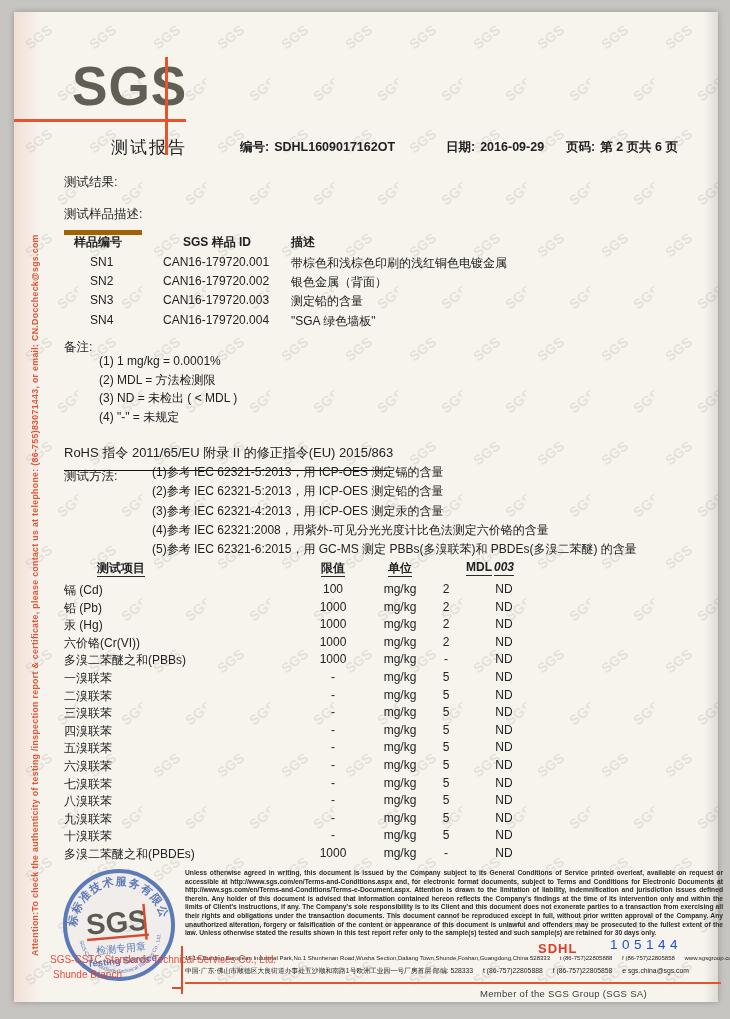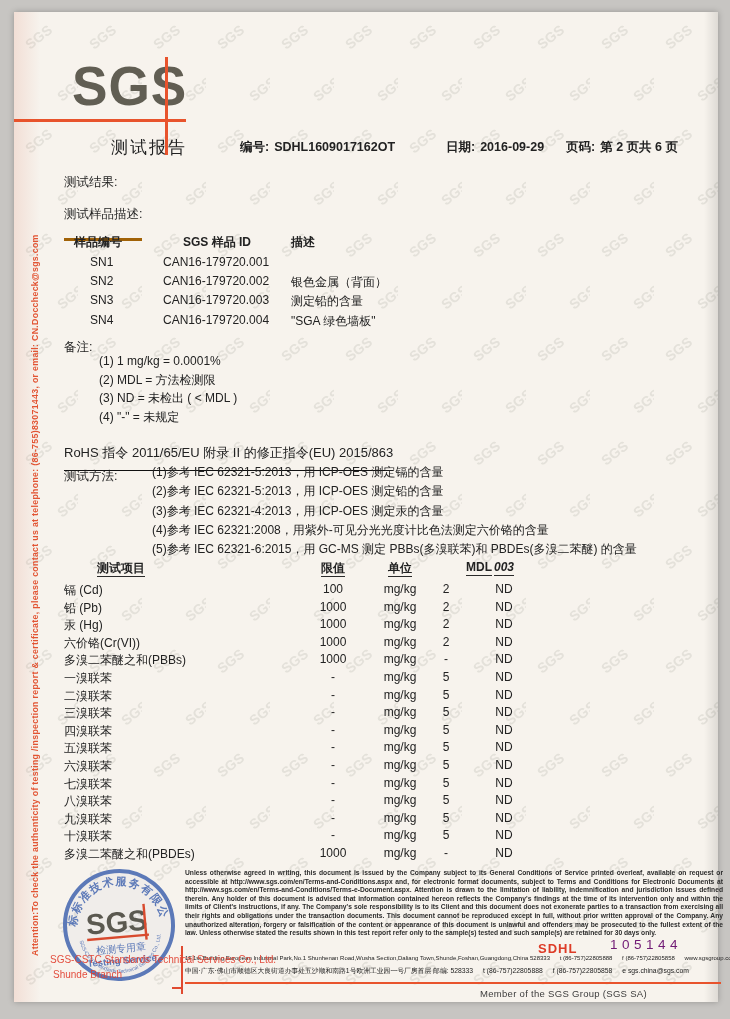--- a/index.html
+++ b/index.html
@@ -27,21 +27,21 @@
     letter-spacing:1px;transform:scaleX(.95);transform-origin:0 0;line-height:1;}
   .logo-hline{left:14px;top:119px;width:172px;height:3px;background:#e8532c;}
   .logo-vline{left:165px;top:57px;width:3px;height:98px;background:#e8532c;}
   .report-title{left:111px;top:136px;font-size:17px;font-weight:normal;letter-spacing:2px;}
   .hf{top:139px;font-size:12.5px;font-weight:bold;white-space:nowrap;}
   .hf .v{margin-left:5px;}
   .hf0{left:240px;} .hf1{left:446px;} .hf2{left:566px;}
 
   
   .lbl{font-size:12.5px;color:#1e1e1e;}
-  .u{border-bottom:3px solid #a16207;padding-bottom:17px;}
+  .u{border-bottom:5px solid #a16207;padding-bottom:9px;}
   .results-label{left:64px;top:174px;}
   .sample-desc-label{left:64px;top:206px;}
 
   
   .stable{left:62px;top:234px;font-size:12px;width:620px;}
   .stable .hd span{font-weight:bold;position:absolute;white-space:nowrap;}
   .stable .hd .h0{left:12px;} .stable .hd .h1{left:121px;} .stable .hd .h2{left:229px;}
   .srows{position:absolute;left:0;top:21px;width:620px;}
   .srow{position:relative;height:19.2px;white-space:nowrap;}
   .srow .sn{position:absolute;left:28px;}
@@ -68,21 +68,21 @@
   .rt-head .rcol > span{border-bottom:1px solid #2a2a2a;padding-bottom:1px;}
   .rt-head .c-item,.rt-head .c-mdl{font-weight:bold;margin-left:33px;}
   .rt-head .c-limit,.rt-head .c-unit{font-weight:bold;}
   .rt-head .c-res{font-style:italic;font-weight:bold;}
   .rrow{position:relative;height:17.6px;}
 
   
   .disclaimer{left:185px;top:869px;width:538px;font-size:6.7px;line-height:8.6px;
     text-align:justify;color:#2c2c2c;font-weight:bold;}
   .code-left{left:538px;top:941px;font-size:13px;font-weight:bold;color:#dd3b27;letter-spacing:1px;}
-  .code-right{left:610px;top:937px;font-size:13.5px;color:#701a75;letter-spacing:4.5px;}
+  .code-right{left:610px;top:937px;font-size:13.5px;color:#1d4ed8;letter-spacing:4.5px;}
   .addr1{left:185px;top:955px;font-size:6px;white-space:nowrap;color:#232323;}
   .addr2{left:185px;top:966px;font-size:6.8px;white-space:nowrap;color:#232323;}
   .addr1 span,.addr2 span{margin-right:8px;}
   .foot-rule{left:185px;top:982px;width:536px;height:2px;background:#e8532c;}
   .member{left:480px;top:988px;font-size:9.5px;color:#3c3c3c;letter-spacing:.3px;}
   .red-vline{left:181px;top:946px;width:1.5px;height:48px;background:#e04a30;}
   .red-tick{left:172px;top:987px;width:11px;height:1.5px;background:#e04a30;}
 
   .stamp{left:60px;top:866px;width:118px;height:118px;transform:rotate(-5deg);}
   .stamp-overlay{color:#e13b2b;font-size:10px;white-space:nowrap;opacity:.9;}
@@ -132,20 +132,21 @@
   <div class="abs stable">
     <div class="hd">
       <span class="h0">样品编号</span>
       <span class="h1">SGS 样品 ID</span>
       <span class="h2">描述</span>
     </div>
     <div class="srows">
         <div class="srow">
         <span class="sn">SN1</span>
         <span class="sid">CAN16-179720.001</span>
+        <span class="sdesc">带棕色和浅棕色印刷的浅红铜色电镀金属</span>
       </div>
         <div class="srow">
         <span class="sn">SN2</span>
         <span class="sid">CAN16-179720.002</span>
         <span class="sdesc">银色金属（背面）</span>
       </div>
         <div class="srow">
         <span class="sn">SN3</span>
         <span class="sid">CAN16-179720.003</span>
         <span class="sdesc">测定铅的含量</span>

